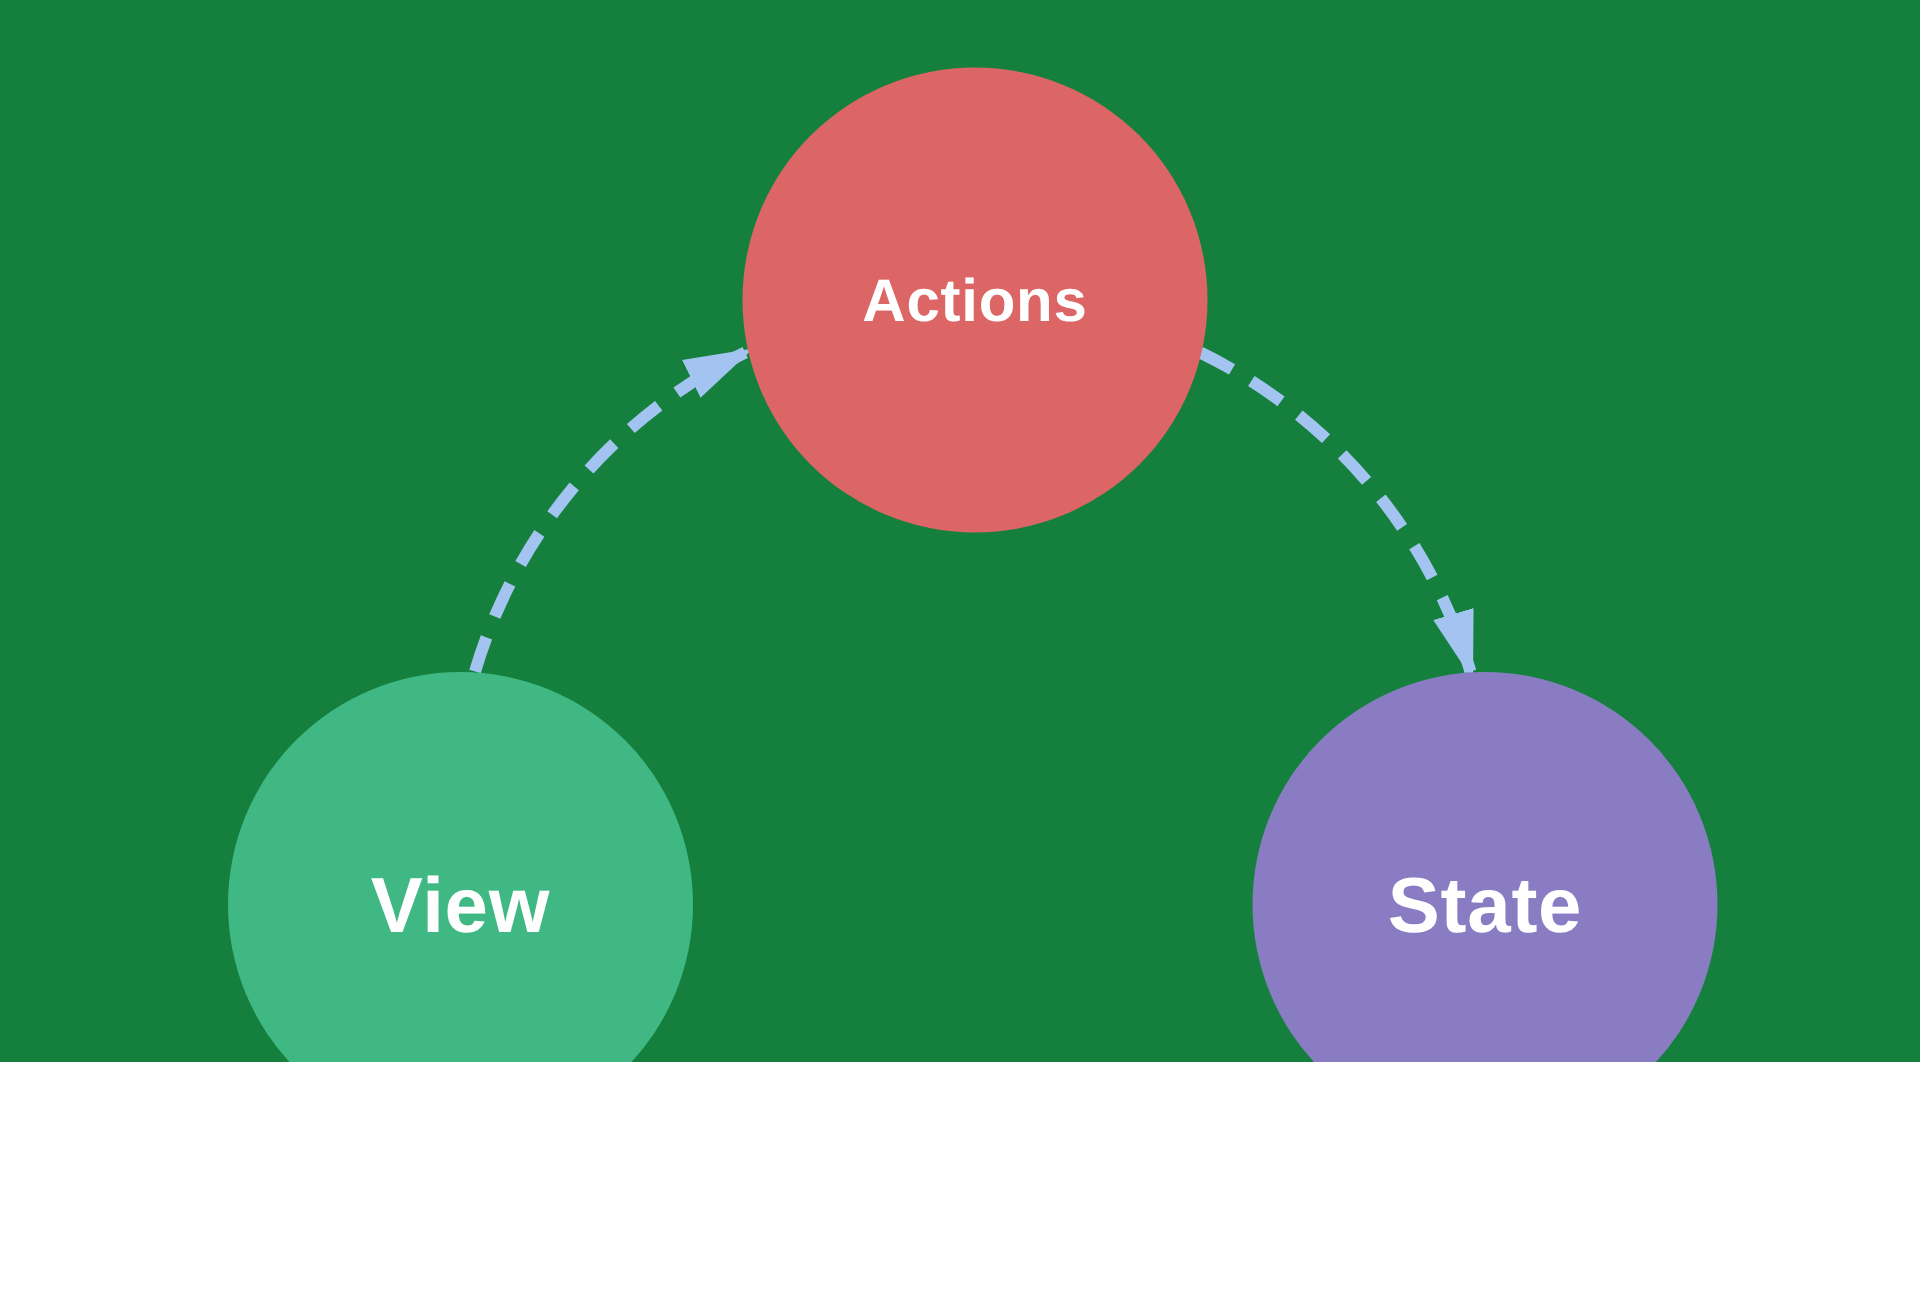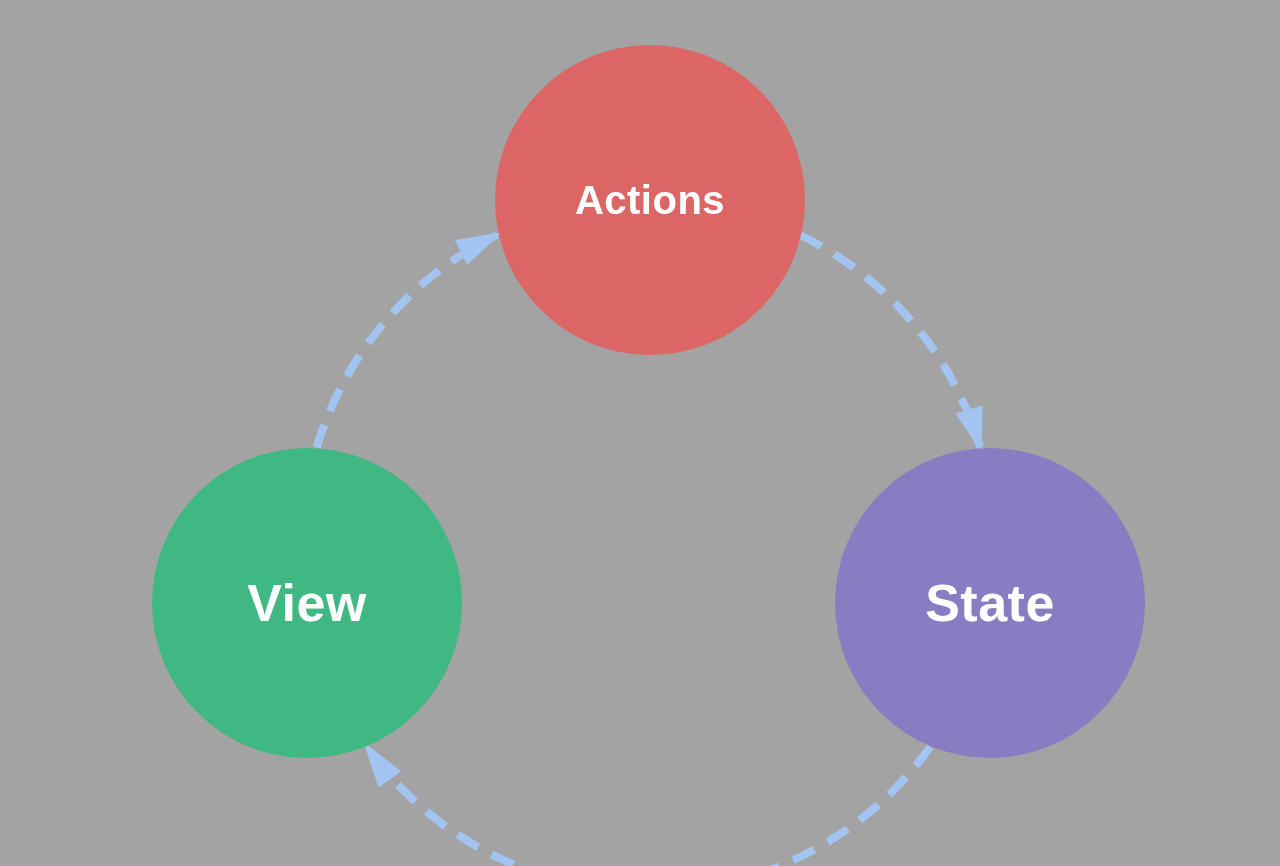--- a/index.html
+++ b/index.html
@@ -4,22 +4,22 @@
 <style>
   html, body {
     margin: 0;
     padding: 0;
     background: #ffffff;
     font-family: "Liberation Sans", sans-serif;
   }
   .canvas {
     position: relative;
     width: 1280px;
-    height: 866px;
-    background: #a3a3a3;
+    height: 708px;
+    background: #15803d;
     overflow: hidden;
   }
   svg { display: block; }
   .node-label {
     font-family: "Liberation Sans", "DejaVu Sans", sans-serif;
     font-weight: 700;
     letter-spacing: 0.5px;
   }
   .flow-arc {
     fill: none;

